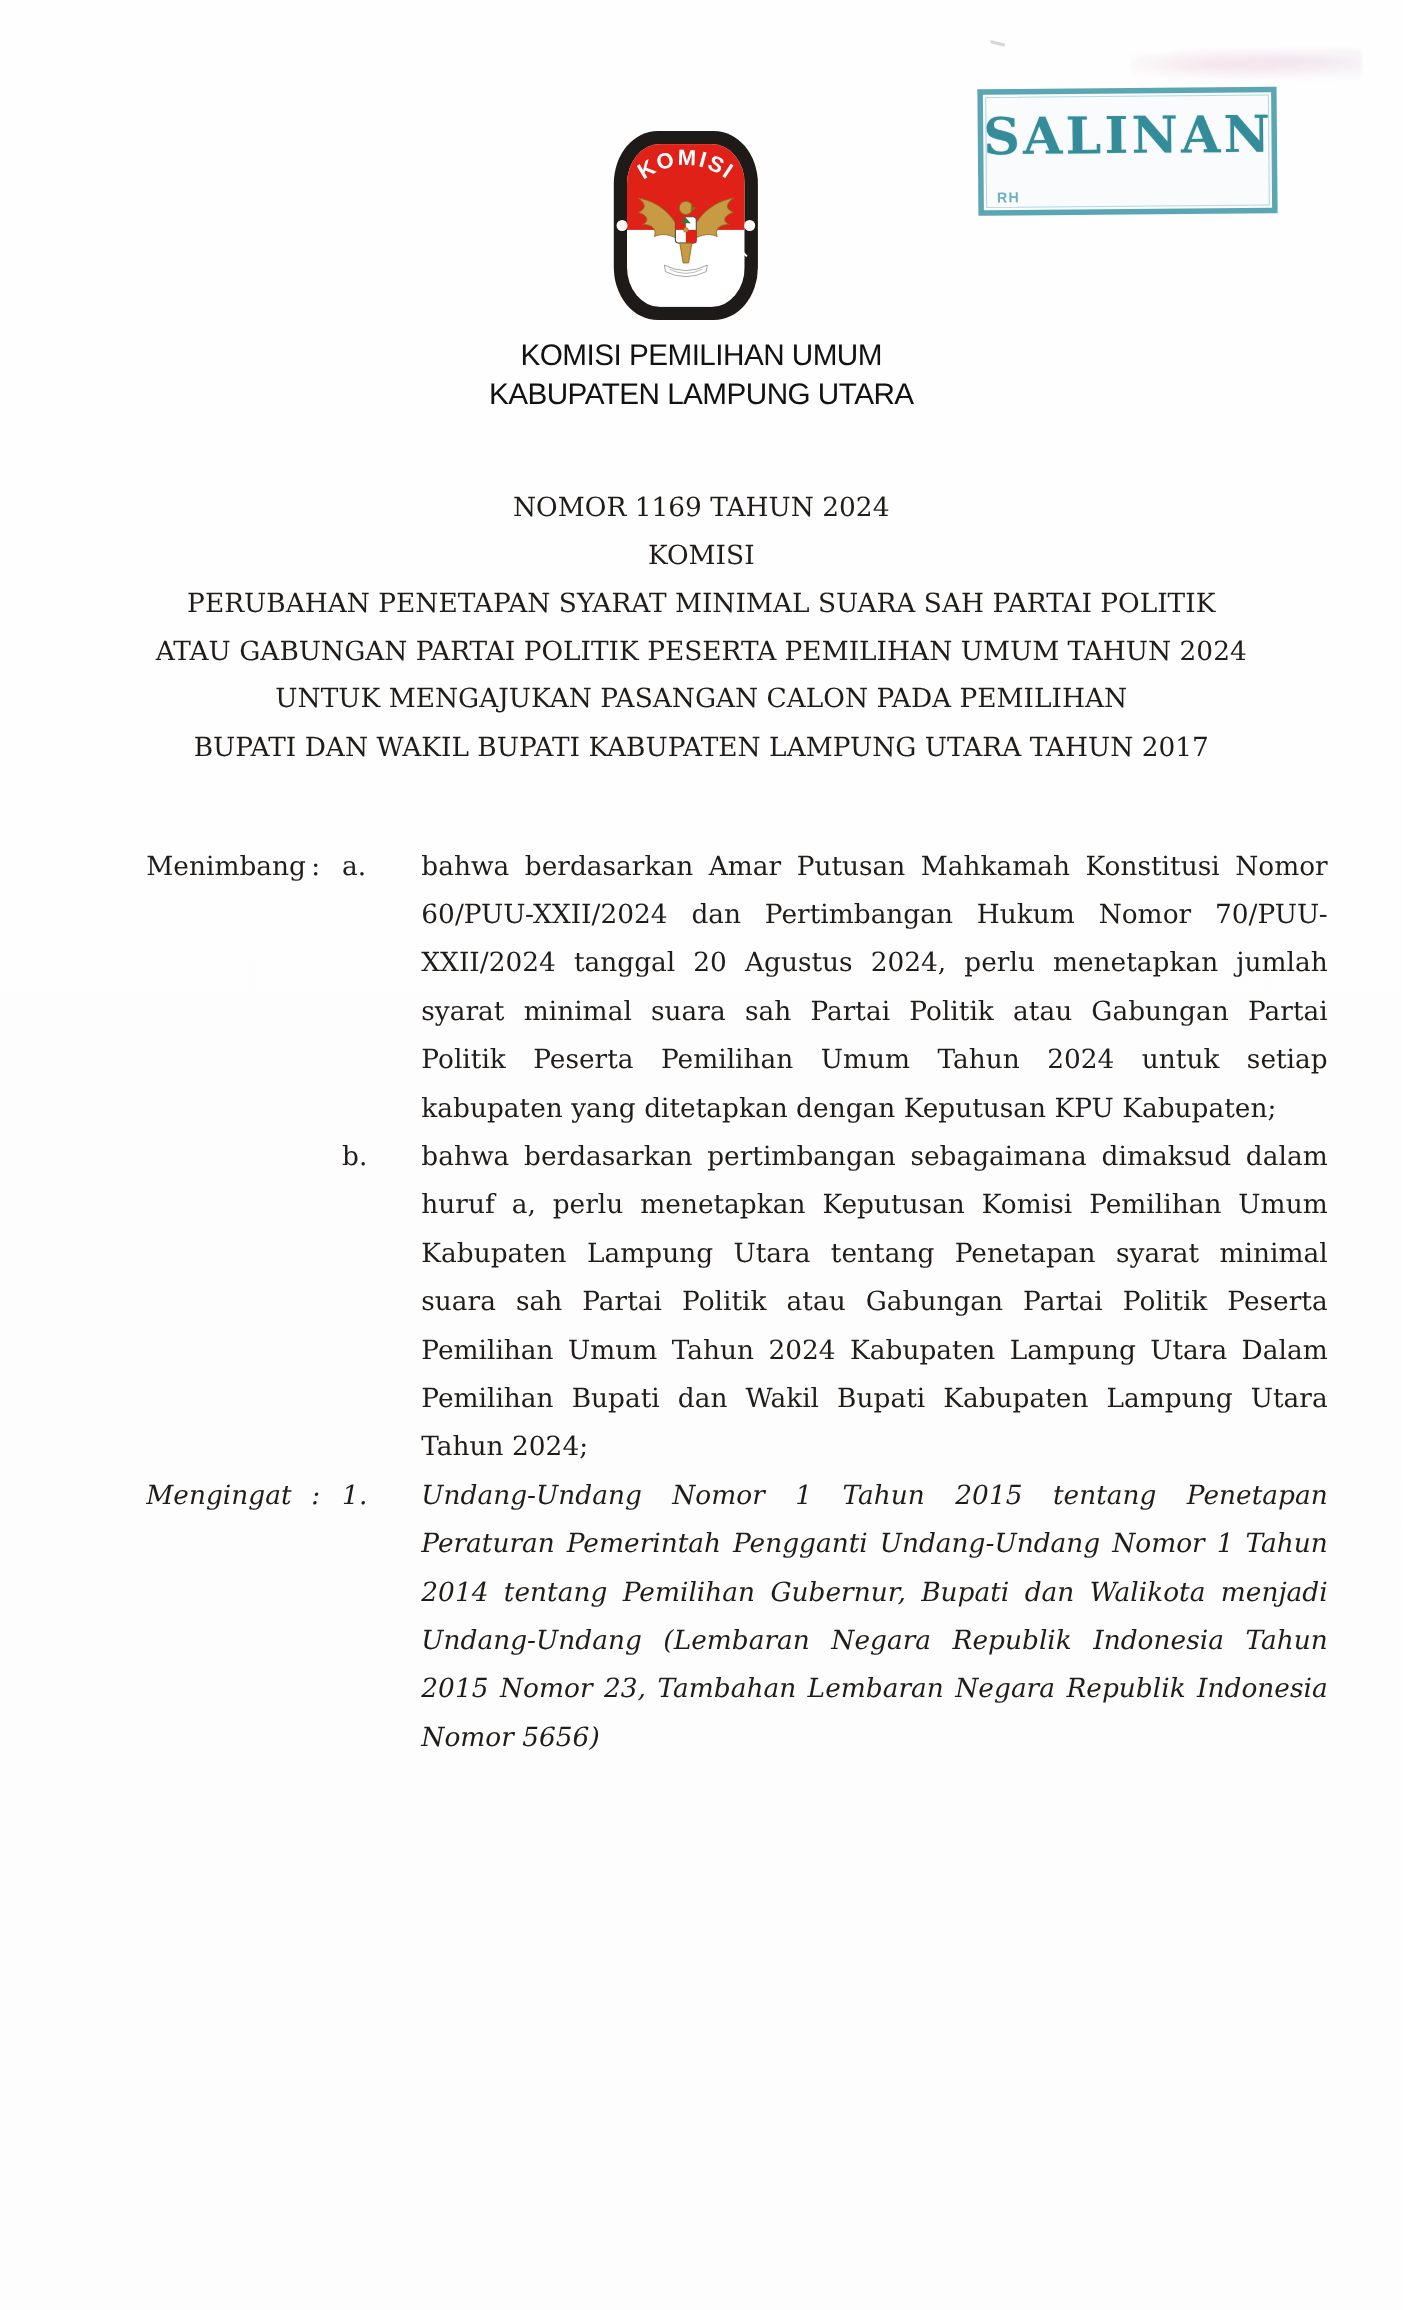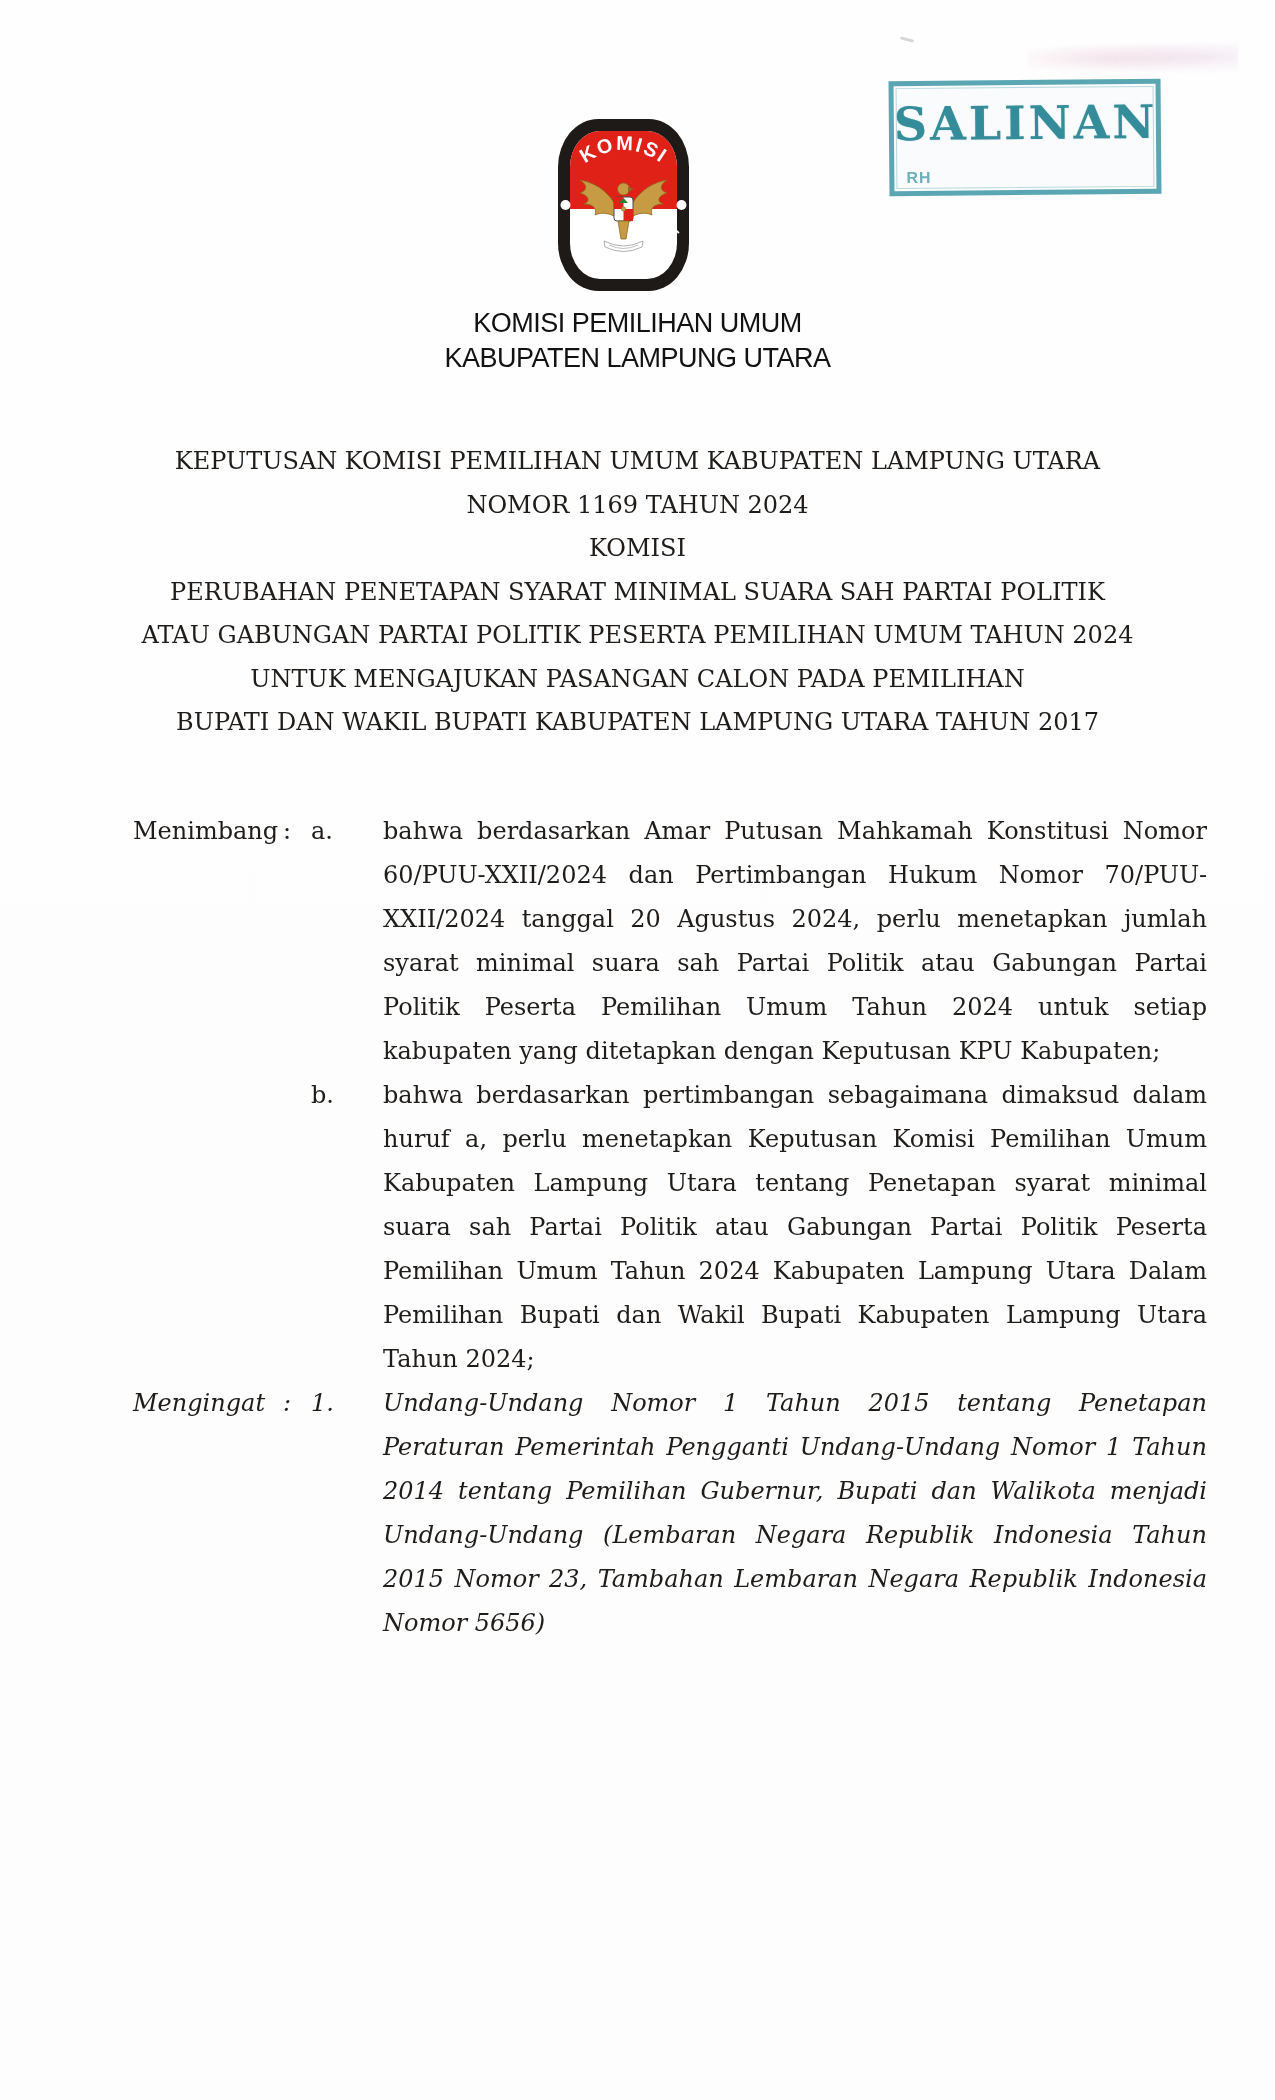--- a/index.html
+++ b/index.html
@@ -40,21 +40,21 @@
     text-align:center;
     font-family:"DejaVu Serif","Liberation Serif",serif;
     font-weight:bold;font-size:46px;letter-spacing:3px;
     color:rgba(44,136,150,0.92);
     margin-top:11px;
     text-shadow:0 0 1px rgba(44,136,150,0.5);
   }
   .stamp-initials{
     position:absolute;left:12px;bottom:4px;
     font-family:"Liberation Sans",sans-serif;
-    font-size:16px;font-weight:bold;color:rgba(62,152,166,0.75);
+    font-size:13px;font-weight:bold;color:rgba(62,152,166,0.75);
     letter-spacing:1px;
   }
 
   
   .logo-wrap{width:135px;height:176px;margin:117px auto 0;transform:translateX(-14px);}
 
   
   .org-name{
     margin-top:13px;text-align:center;
     font-family:"Liberation Sans","DejaVu Sans",sans-serif;
@@ -139,21 +139,20 @@
       </text>
     </svg>
   </div>
 
   <div class="org-name">
     <div>KOMISI PEMILIHAN UMUM</div>
     <div>KABUPATEN LAMPUNG UTARA</div>
   </div>
 
   <div class="doc-title">
-    <div>KEPUTUSAN KOMISI PEMILIHAN UMUM KABUPATEN LAMPUNG UTARA</div>
     <div>NOMOR 1169 TAHUN 2024</div>
     <div>KOMISI</div>
     <div>PERUBAHAN PENETAPAN SYARAT MINIMAL SUARA SAH PARTAI POLITIK</div>
     <div>ATAU GABUNGAN PARTAI POLITIK PESERTA PEMILIHAN UMUM TAHUN 2024</div>
     <div>UNTUK MENGAJUKAN PASANGAN CALON PADA PEMILIHAN</div>
     <div>BUPATI DAN WAKIL BUPATI KABUPATEN LAMPUNG UTARA TAHUN 2017</div>
   </div>
 
 
   <div class="section sec-menimbang">

